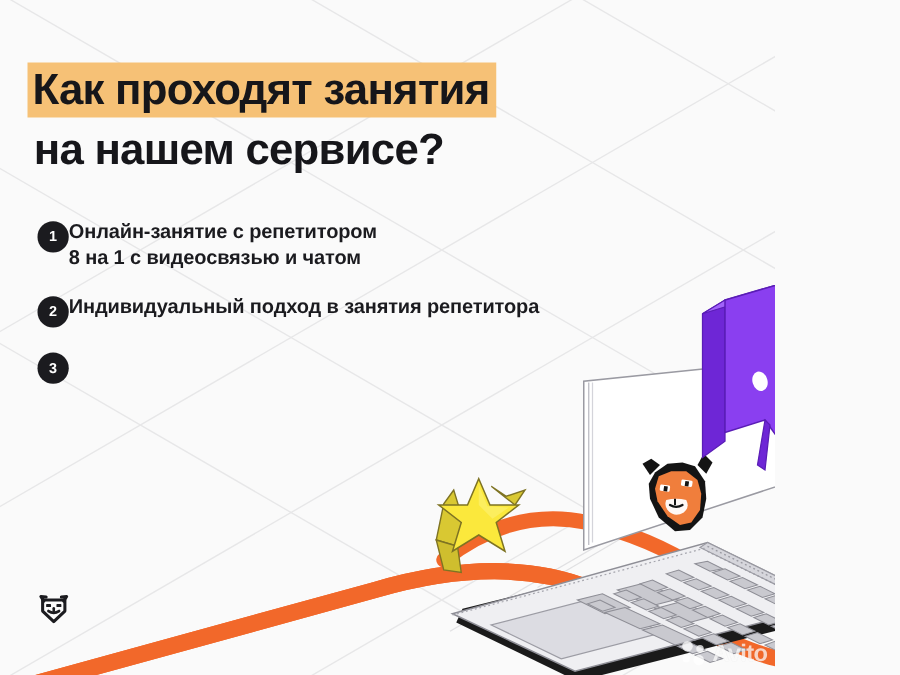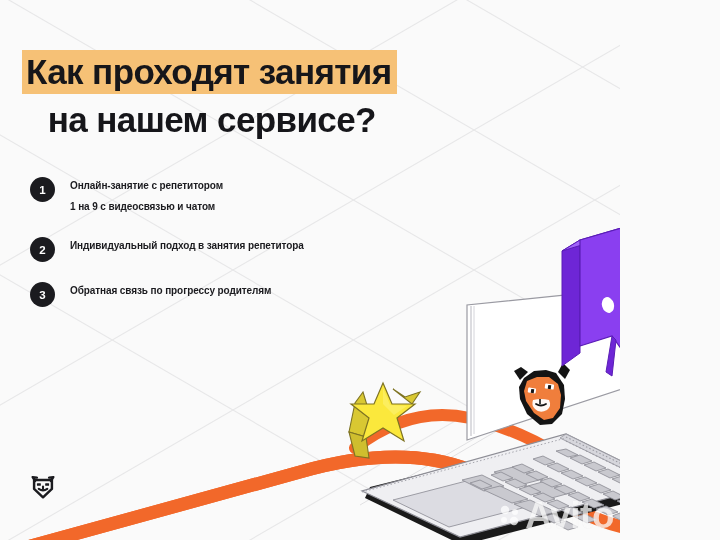--- a/index.html
+++ b/index.html
@@ -38,21 +38,20 @@
     white-space:nowrap;
   }
   .headline-line.hl{
     background:#F6C176;
     padding:1px 5px 2px 4px;
     margin-left:-4px;
   }
   .headline-line.second{
     padding-left:1px;
     margin-top:5px;
-    text-align:center;
   }
 
   
   .steps{
     position:absolute;
     left:30px; top:176px;
     z-index:6;
     width:470px;
   }
   .step{
@@ -67,22 +66,21 @@
     background:#1B1B1F;
     color:#fff;
     font-size:11.5px;
     font-weight:bold;
     display:flex;
     align-items:center;
     justify-content:center;
     margin-top:1px;
   }
   .step-text{
-    margin-left:15px;
-    font-size:10px;
+    font-size:16px;
     line-height:20.5px;
     font-weight:bold;
     color:#1B1B1F;
     letter-spacing:-0.1px;
   }
   .step-text span{ display:block; }
 
   
   .illustration{
     position:absolute;
@@ -108,21 +106,21 @@
     align-items:center;
     gap:4px;
     opacity:0.88;
   }
   .wm-dots{
     position:relative;
     width:22px; height:22px;
     flex:0 0 auto;
   }
   .wm-text{
-    font-size:37px;
+    font-size:19px;
     font-weight:bold;
     color:rgba(255,255,255,0.82);
     letter-spacing:-0.5px;
     line-height:1;
     text-shadow:0 0 1px rgba(120,120,120,0.18);
   }
 </style>
 </head>
 <body>
 
@@ -345,36 +343,33 @@
     <span class="headline-line hl">Как проходят занятия</span>
     <span class="headline-line second">на нашем сервисе?</span>
   </div>
 
   <div class="steps">
 
     <div class="step">
       <div class="step-badge">1</div>
       <div class="step-text">
         <span>Онлайн-занятие с репетитором</span>
-        <span>1 на 9 с видеосвязью и чатом</span>
+        <span>8 на 1 с видеосвязью и чатом</span>
       </div>
     </div>
 
     <div class="step">
       <div class="step-badge">2</div>
       <div class="step-text">
         <span>Индивидуальный подход в занятия репетитора</span>
       </div>
     </div>
 
     <div class="step">
       <div class="step-badge">3</div>
-      <div class="step-text">
-        <span>Обратная связь по прогрессу родителям</span>
-      </div>
     </div>
 
   </div>
 
   <svg class="brand-logo" viewBox="0 0 32 32">
     <g fill="none" stroke="#1B1B1F" stroke-width="2.6" stroke-linejoin="round" stroke-linecap="round">
 
       <path d="M7.5 9.5 L5 5.5 L9.5 6"></path>
       <path d="M24.5 9.5 L27 5.5 L22.5 6"></path>
 

